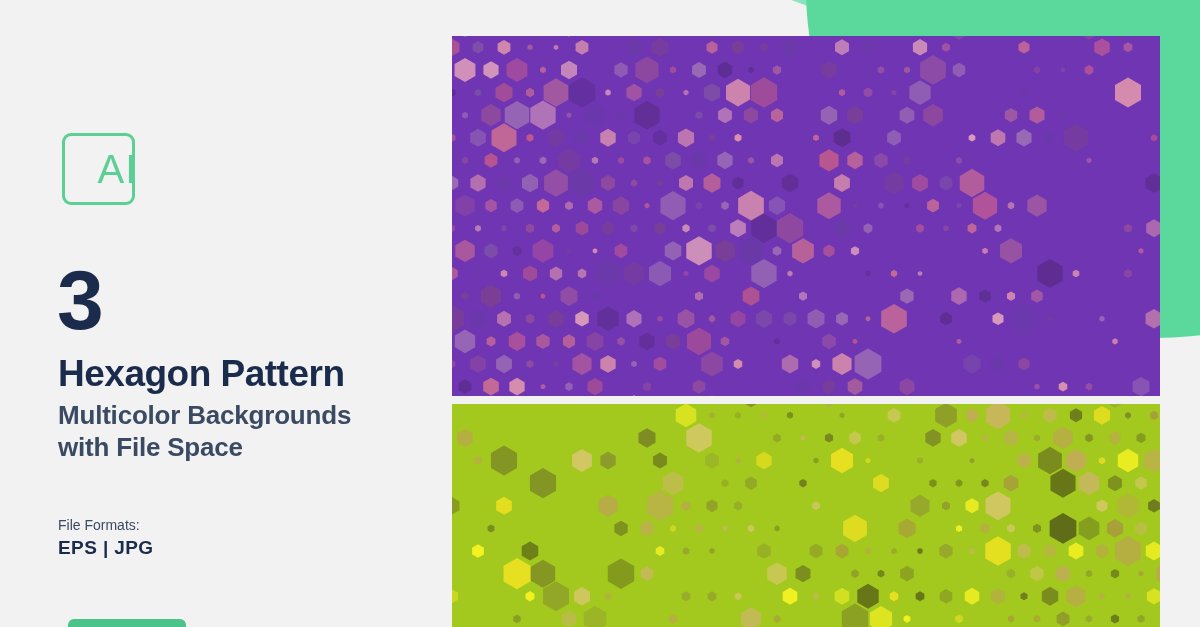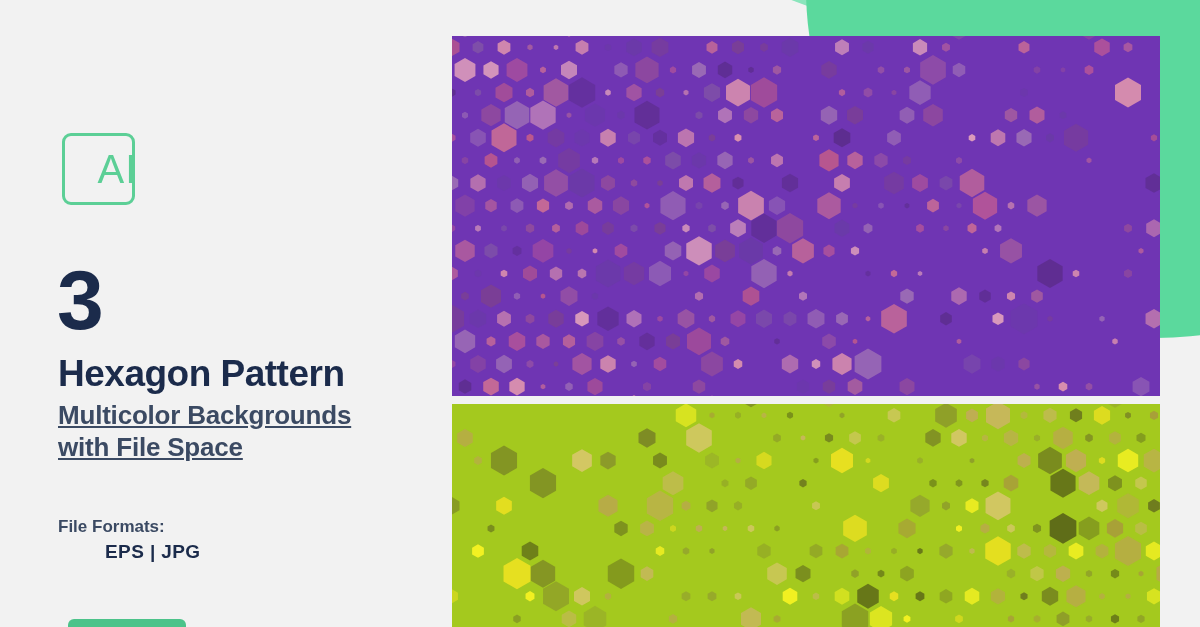--- a/index.html
+++ b/index.html
@@ -99,41 +99,39 @@
 
   #product-subtitle {
     position: absolute;
     left: 58px;
     top: 400px;
     font-size: 26px;
     font-weight: bold;
     color: #3b4a63;
     line-height: 1.22;
     letter-spacing: -0.2px;
-    text-decoration: underline;
   }
 
   #file-formats-block {
     position: absolute;
     left: 58px;
     top: 516px;
   }
   #file-formats-label {
-    font-size: 17px;
-    font-weight: 700;
+    font-size: 14px;
+    font-weight: 400;
     color: #3b4a63;
     line-height: 1.35;
   }
   #file-formats-value {
     font-size: 19px;
     font-weight: bold;
     color: #1b2b4b;
     line-height: 1.35;
     letter-spacing: 0.4px;
-    margin-left: 47px;
   }
 
   #cta-button {
     position: absolute;
     left: 68px;
     top: 619px;
     width: 118px;
     height: 34px;
     background: #4cc38a;
     border: none;

